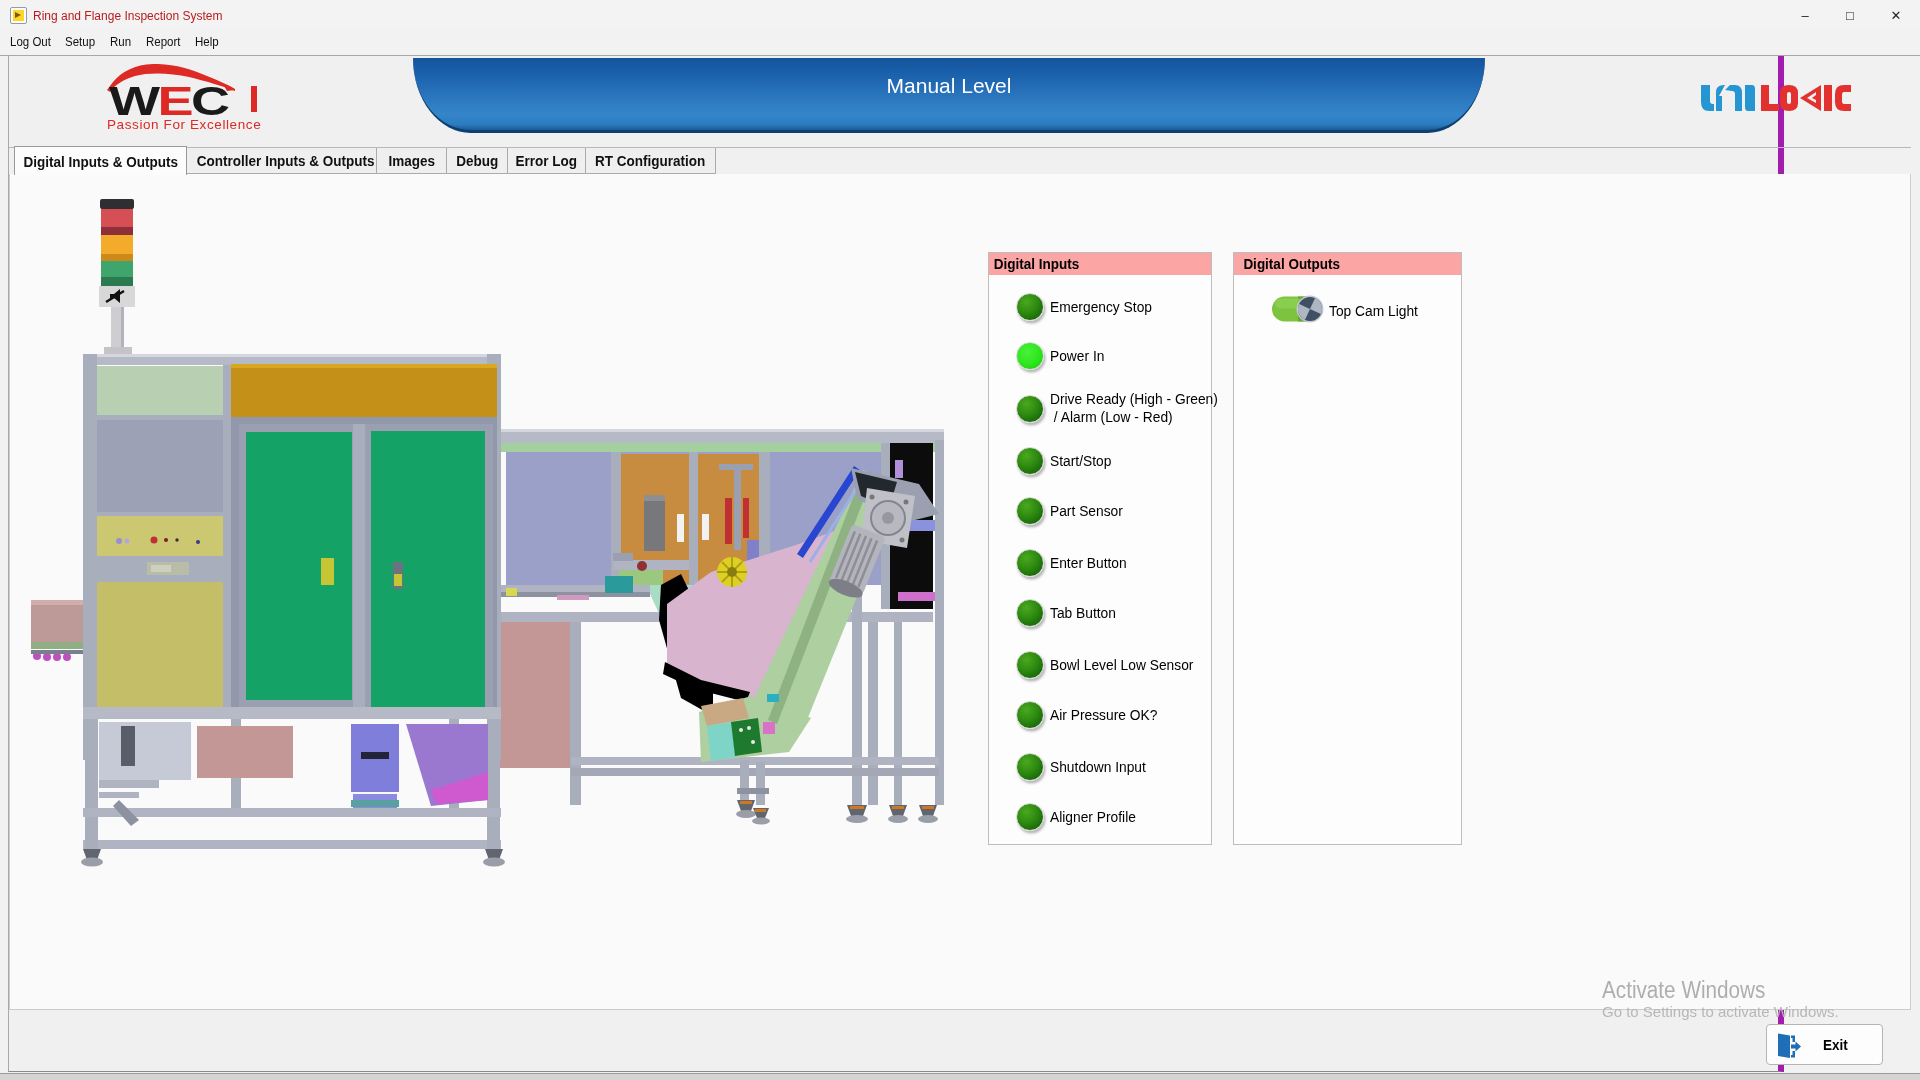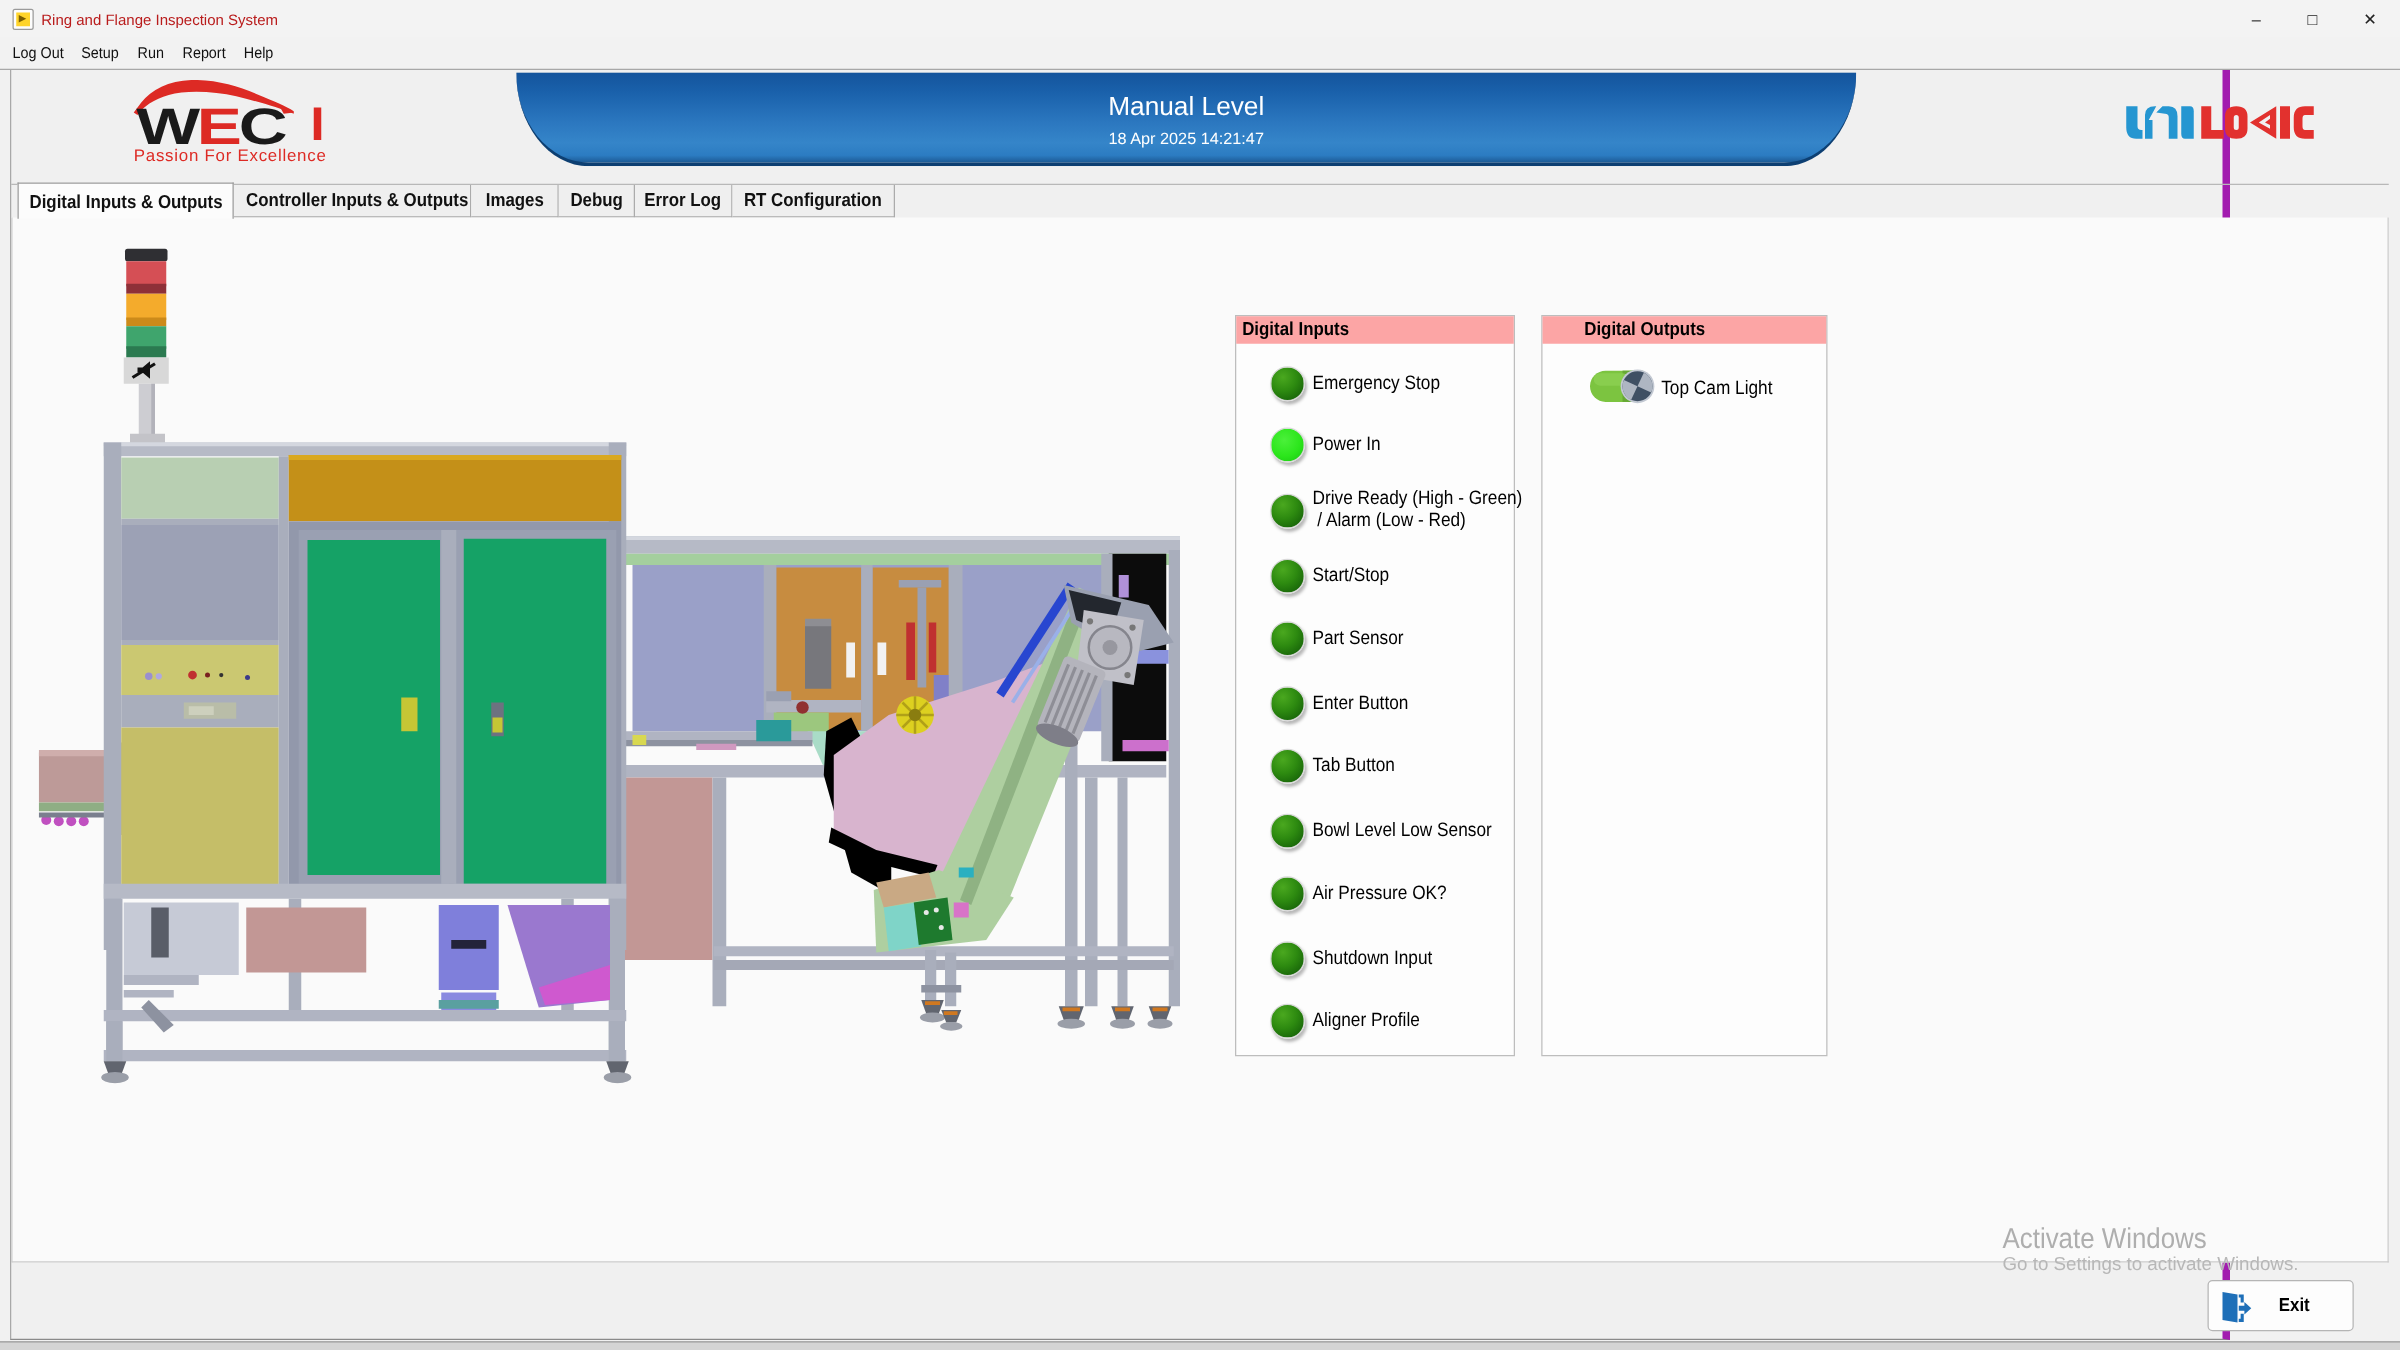--- a/index.html
+++ b/index.html
@@ -73,21 +73,20 @@
       <path d="M2,26 L8,18 C16,8 30,0.5 48,0 C68,-0.5 86,5 102,12 C114,17 124,21 130,25 L130,27 C118,22 100,17 84,13 C66,9 44,8 30,12 C18,15.5 10,21 5,28 Z" fill="#dd2a24"></path>
       <path d="M118,20 C124,22 128,24 130,26 L122,27 Z" fill="#dd2a24"></path>
       <g transform="translate(4,0) scale(1.32,1)">
         <text x="0" y="51" font-size="41" font-weight="bold" letter-spacing="-2" fill="#1a1a1a" font-family="Liberation Sans, sans-serif">W<tspan fill="#dd2a24">E</tspan>C</text>
       </g>
       <rect x="146" y="22" width="6" height="26" fill="#dd2a24"></rect>
       <text x="2" y="65" font-size="13.5" fill="#dd2a24" letter-spacing="0.6" font-family="Liberation Sans, sans-serif">Passion For Excellence</text>
     </svg>
     <div id="banner">
       <div class="t1">Manual Level</div>
-      <div class="t2">18 Apr 2025 14:21:47</div>
     </div>
     <svg id="unilogic" style="position:absolute;left:1690px;top:26px;" width="160" height="30" viewBox="0 0 160 30">
       <g fill="#2596d1">
         <path d="M2,3 L11,3 L11,19 Q11,22 14,22 L15,22 L15,29 L10,29 Q2,29 2,20 Z"></path>
         <path d="M17,29 L17,10 Q17,3 25,3 L26,3 L20,14 L23,14 L23,29 Z"></path>
         <path d="M26,8 L31,3 L36,3 Q43,3 43,11 L43,29 L36,29 L36,12 Q36,9 33,9 Z"></path>
         <path d="M46,3 L53,3 Q56,3 56,7 L56,29 L49,29 Q46,29 46,25 Z"></path>
       </g>
       <g fill="#e2312e">
         <path d="M62,3 L70,3 L70,22 L80,22 L80,29 L62,29 Z"></path>
@@ -329,21 +328,21 @@
       <div class="led" style="left:27px; top:396px;"></div>
       <div class="lbl" style="left:61px; top:403px;">Bowl Level Low Sensor</div>
       <div class="led" style="left:27px; top:446px;"></div>
       <div class="lbl" style="left:61px; top:453px;">Air Pressure OK?</div>
       <div class="led" style="left:27px; top:498px;"></div>
       <div class="lbl" style="left:61px; top:505px;">Shutdown Input</div>
       <div class="led" style="left:27px; top:548px;"></div>
       <div class="lbl" style="left:61px; top:555px;">Aligner Profile</div>
     </div>
     <div class="panel" id="panel2" style="left:1224px; width:229px; height:593px;">
-      <div class="hdr" style="padding-left:28px;"><span>Digital Outputs</span></div>
+      <div class="hdr" style="padding-left:4px;"><span>Digital Outputs</span></div>
       <svg id="toggle" style="position:absolute;left:38px;top:40px;" width="60" height="36" viewBox="0 0 60 36">
         <rect x="0" y="3.5" width="48" height="25" rx="12.5" fill="#7cc440"></rect>
         <rect x="26" y="3.5" width="16" height="25" fill="#66a834"></rect>
         <rect x="3" y="5.5" width="28" height="10" rx="5" fill="#8ed153" opacity="0.75"></rect>
         <circle cx="38" cy="16" r="13.5" fill="#c2c8d2"></circle>
         <circle cx="38" cy="16" r="12" fill="#3f5064"></circle>
         <g transform="rotate(25 38 16)">
           <path d="M38,16 L50,16 A12,12 0 0 0 38,4 Z" fill="#aeb6c2"></path>
           <path d="M38,16 L26,16 A12,12 0 0 0 38,28 Z" fill="#aeb6c2"></path>
         </g>

